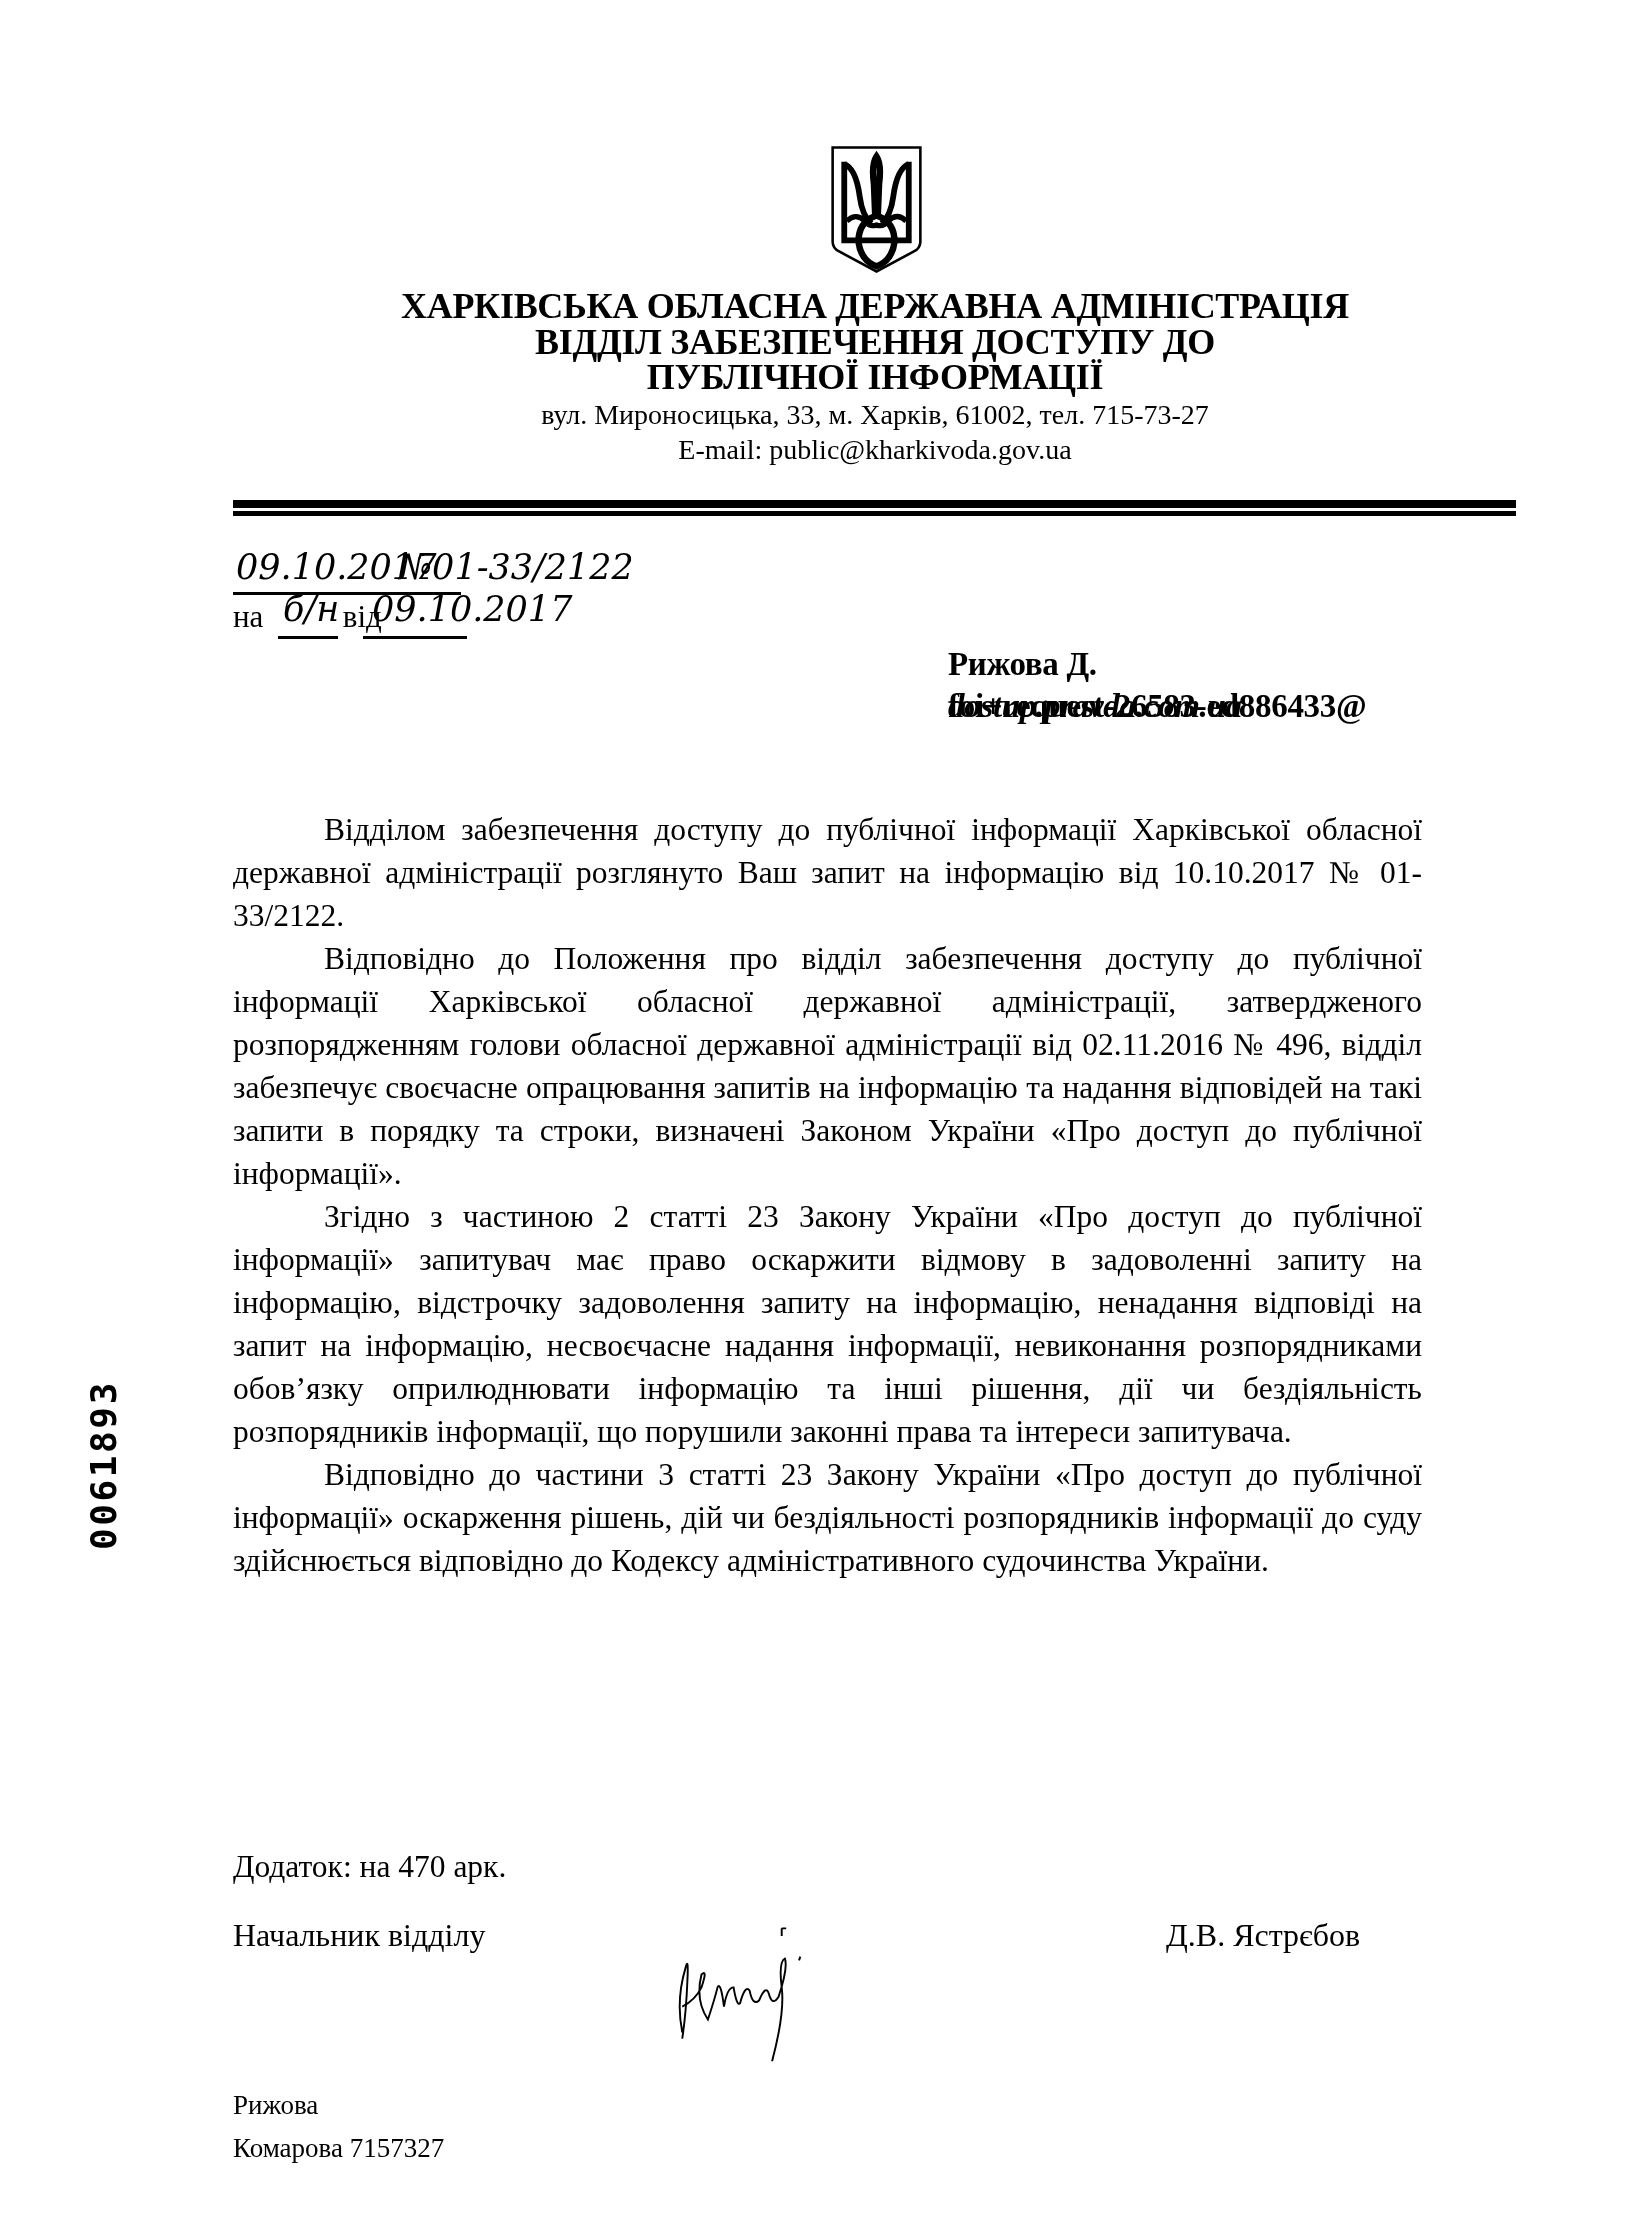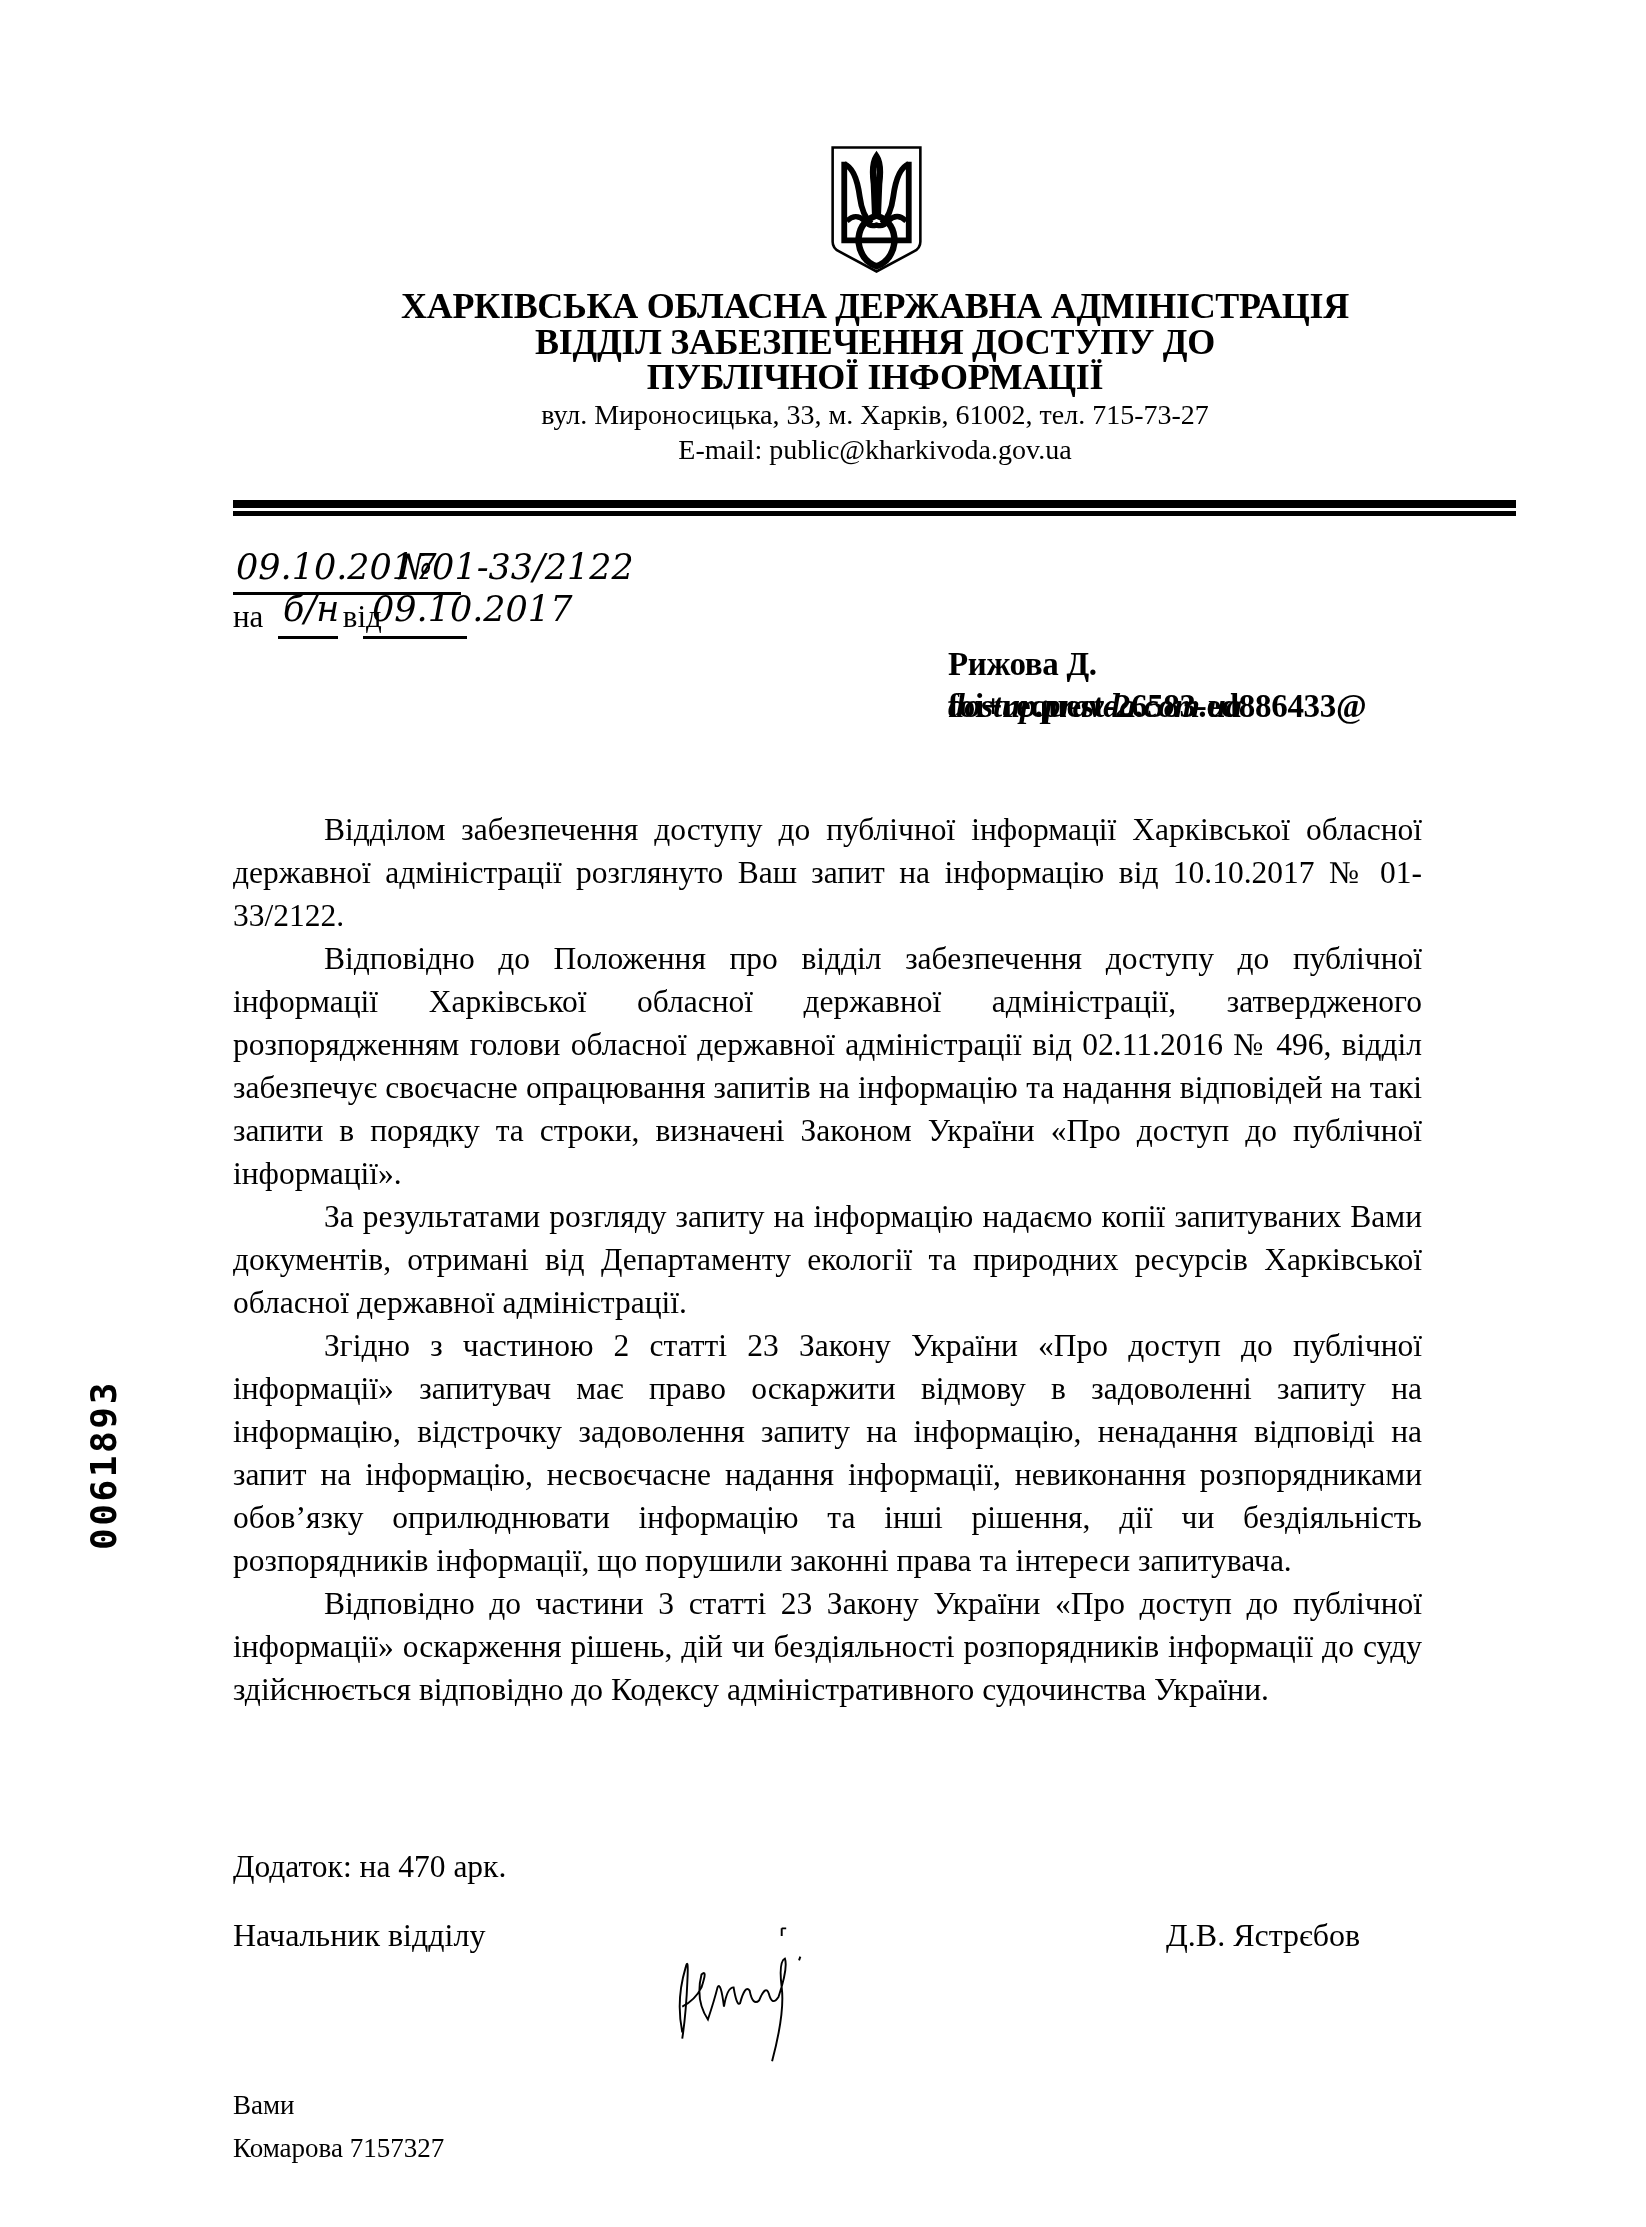--- a/index.html
+++ b/index.html
@@ -92,33 +92,32 @@
 <div id="reg-ref-u" class="abs"></div>
 <div id="reg-date-u" class="abs"></div>
 
 <div id="recip-name" class="abs recip">Рижова Д.</div>
 <div id="recip-email1" class="abs recip">foi+request-26583-ed886433@</div>
 <div id="recip-email2" class="abs recip">dostup.pravda.com.ua</div>
 
 <div id="body" class="abs">
   <p>Відділом забезпечення доступу до публічної інформації Харківської обласної державної адміністрації розглянуто Ваш запит на інформацію від 10.10.2017 № 01-33/2122.</p>
   <p>Відповідно до Положення про відділ забезпечення доступу до публічної інформації Харківської обласної державної адміністрації, затвердженого розпорядженням голови обласної державної адміністрації від 02.11.2016 № 496, відділ забезпечує своєчасне опрацювання запитів на інформацію та надання відповідей на такі запити в порядку та строки, визначені Законом України «Про доступ до публічної інформації».</p>
-  <p>За результатами розгляду запиту на інформацію надаємо копії запитуваних Вами документів, отримані від Департаменту екології та природних ресурсів Харківської обласної державної адміністрації.</p>
   <p>Згідно з частиною 2 статті 23 Закону України «Про доступ до публічної інформації» запитувач має право оскаржити відмову в задоволенні запиту на інформацію, відстрочку задоволення запиту на інформацію, ненадання відповіді на запит на інформацію, несвоєчасне надання інформації, невиконання розпорядниками обов’язку оприлюднювати інформацію та інші рішення, дії чи бездіяльність розпорядників інформації, що порушили законні права та інтереси запитувача.</p>
   <p>Відповідно до частини 3 статті 23 Закону України «Про доступ до публічної інформації» оскарження рішень, дій чи бездіяльності розпорядників інформації до суду здійснюється відповідно до Кодексу адміністративного судочинства України.</p>
 </div>
 
 <div id="attachment" class="abs">Додаток: на 470 арк.</div>
 
 <div id="sig-title" class="abs sig">Начальник відділу</div>
 <svg id="signature" class="abs" viewBox="0 0 240 230">
   <path d="M30 170 Q20 120 35 70 Q40 50 38 90 Q36 140 30 180" fill="none" stroke="#000" stroke-width="3"></path>
   <path d="M30 130 Q50 120 60 100 Q70 70 60 80 Q50 120 70 150 Q80 120 85 100 Q90 90 95 130 Q100 100 110 100 Q115 130 120 125 Q128 95 135 105 Q140 130 150 120 Q160 95 165 110 Q170 130 180 115 Q195 70 190 55 Q180 60 185 100 Q190 140 170 215" fill="none" stroke="#000" stroke-width="3"></path>
   <path d="M185 8 V20 M185 8 H192" fill="none" stroke="#000" stroke-width="3"></path>
   <path d="M212 58 L214 52" fill="none" stroke="#000" stroke-width="3"></path>
 </svg>
 <div id="sig-name" class="abs sig">Д.В. Ястрєбов</div>
 
-<div id="exec1" class="abs exec">Вами</div>
+<div id="exec1" class="abs exec">Рижова</div>
 <div id="exec2" class="abs exec">Комарова 7157327</div>
 
 <div id="stamp" class="abs">0061893</div>
 
 
 </body></html>

